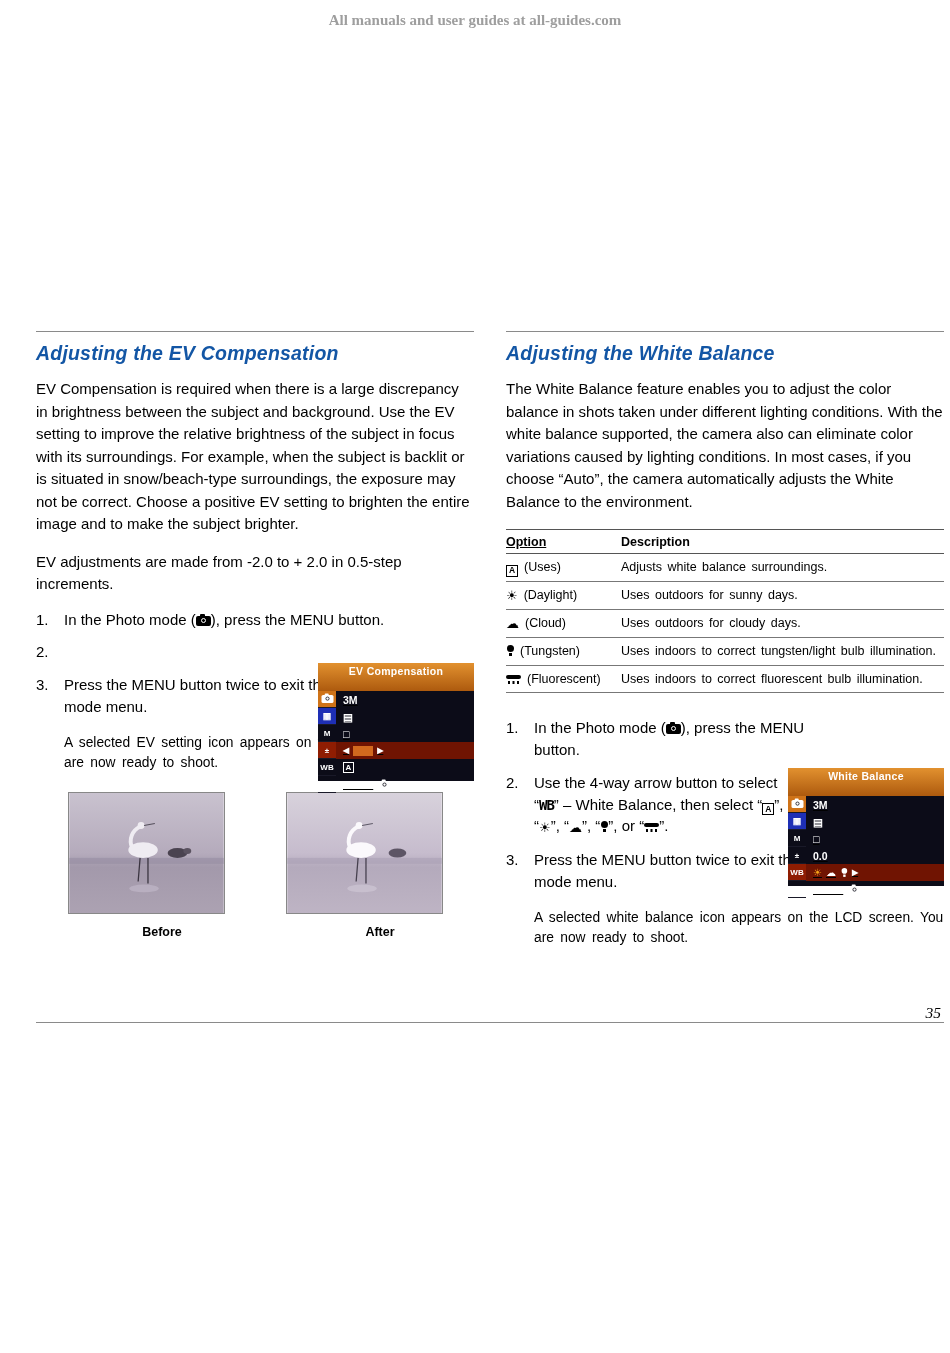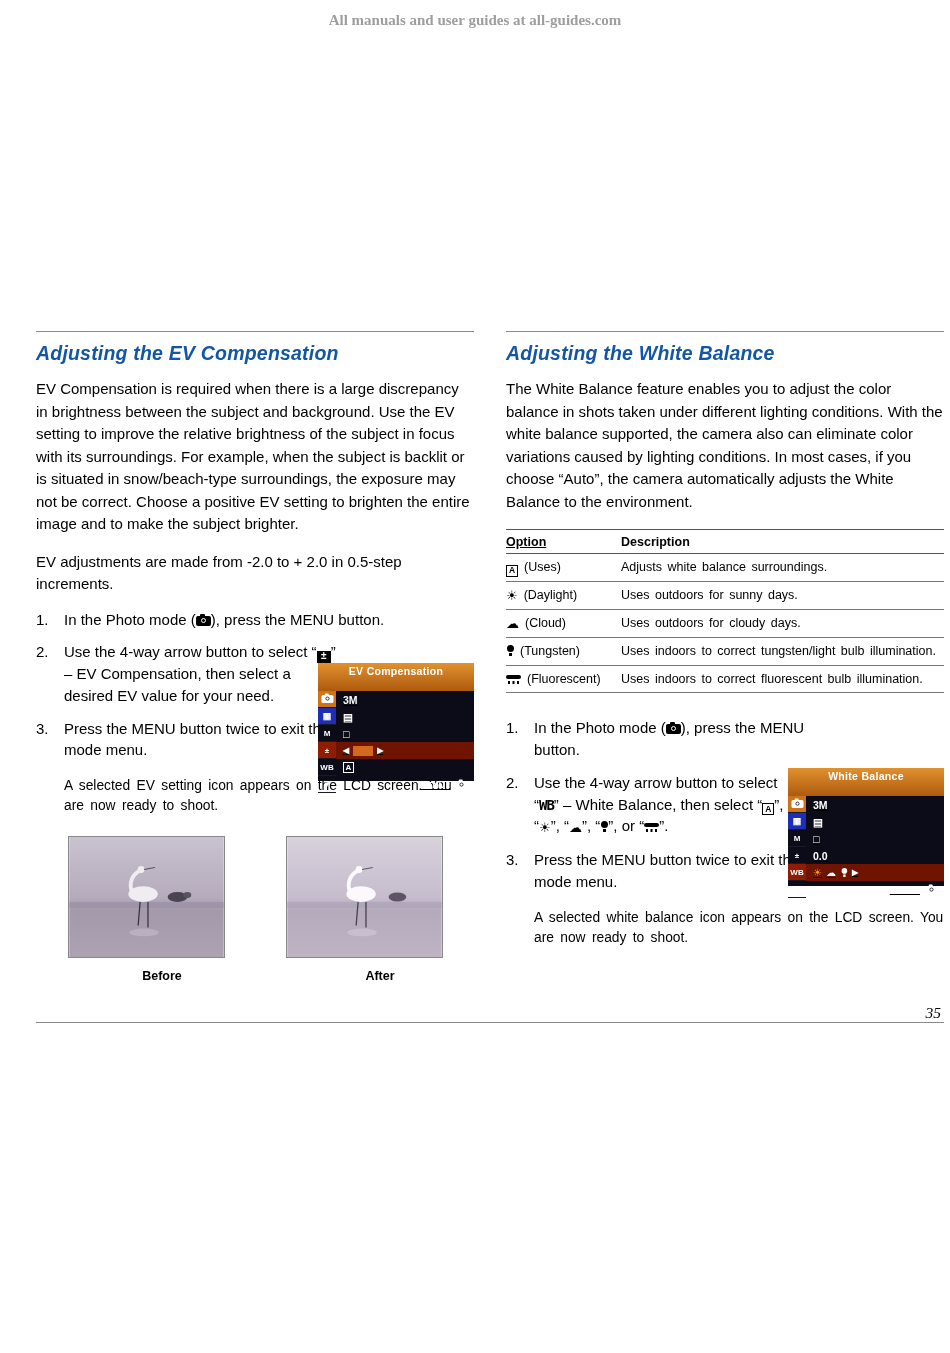--- a/index.html
+++ b/index.html
@@ -83,21 +83,21 @@
               font-size:8px; font-weight:bold; border-bottom:1px solid #191928; }
   .lcd-cell.cam-tab { background:#cf7318; }
   .lcd-cell.res-tab { background:#1e2fb5; font-size:9px; }
   .lcd-cell.sel-tab { background:#8f1d02; }
   .lcd-main { flex:1; display:flex; flex-direction:column;text-decoration:underline; }
   .lcd-row { flex:1; display:flex; align-items:center; padding-left:7px; gap:4px;
              color:#fff; font-size:10.5px; font-weight:bold; }
   .lcd-row.sel { background:#701402; }
   .arrow-glyph { font-size:8px; }
   .ev-select-box { width:20px; height:10px; background:#d2691e; display:inline-block; }
-  .menu-hint { justify-content:flex-end; padding-right:5px; font-size:8.5px; gap:4px; }
+  .menu-hint { justify-content:flex-start; padding-right:5px; font-size:8.5px; gap:4px; }
   .lcd .auto-box { border-color:#fff; color:#fff; width:11px; height:11px; font-size:8px; }
   .wb-opt-sun { color:#f5a21a; font-size:10px; font-weight:normal; }
   .wb-opt { color:#fff; font-size:10px; font-weight:normal; }
   .lcd .bulb { transform:scale(0.8); }
 
   
   .photos { margin-top:19px; display:flex; justify-content:space-between; padding-left:32px; }
   .photo-fig { margin:0; width:188px; text-align:center; }
   .photo { display:block; width:157px; height:122px; border:1px solid #888; box-sizing:border-box; }
   .photo-fig figcaption { margin-top:11px; font-size:12.5px; font-weight:bold; }
@@ -122,23 +122,20 @@
 
     <div class="steps">
       <div class="step">
         <span class="step-num">1.</span>
         <span class="step-body">
           <span>In the Photo mode (</span><span class="cam"></span><span>), press the MENU button.</span>
         </span>
       </div>
       <div class="step">
         <span class="step-num">2.</span>
-        <span class="step-body narrow">
-          <span>Use the 4-way arrow button to select “</span><span class="ev-box">±</span><span>” – EV Compensation, then select a desired EV value for your need.</span>
-        </span>
       </div>
       <div class="step">
         <span class="step-num">3.</span>
         <span class="step-body narrow">Press the MENU button twice to exit the mode menu.</span>
       </div>
     </div>
 
     <p class="note">A selected EV setting icon appears on the LCD screen. You are now ready to shoot.</p>
 
     <div class="lcd lcd-ev">

